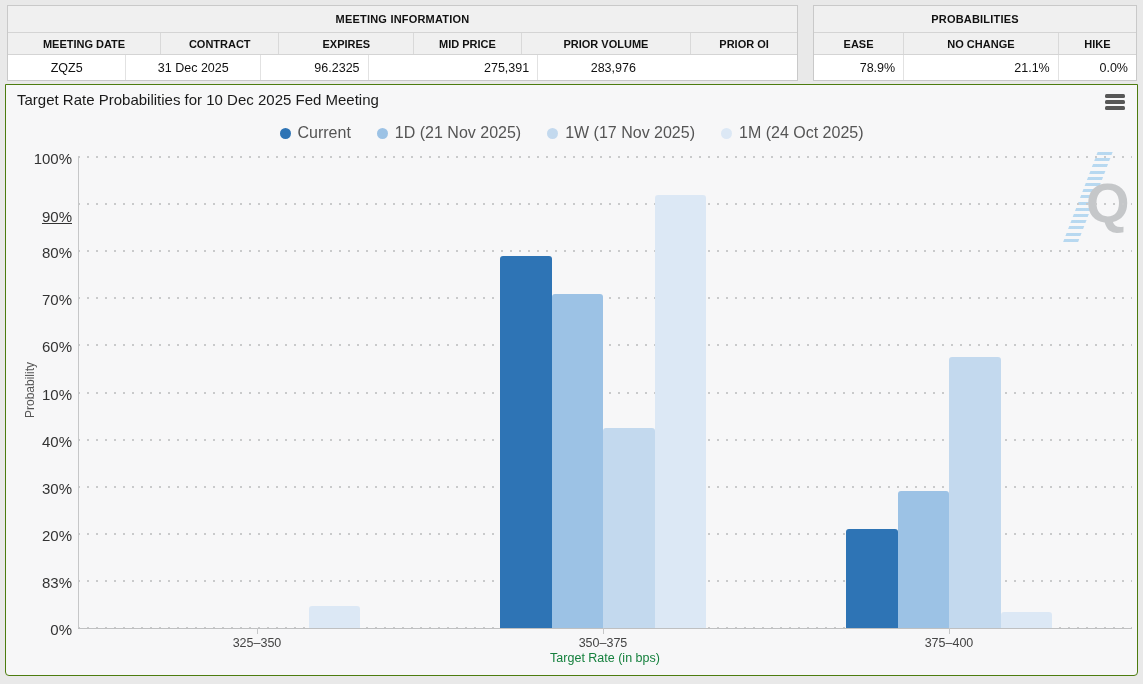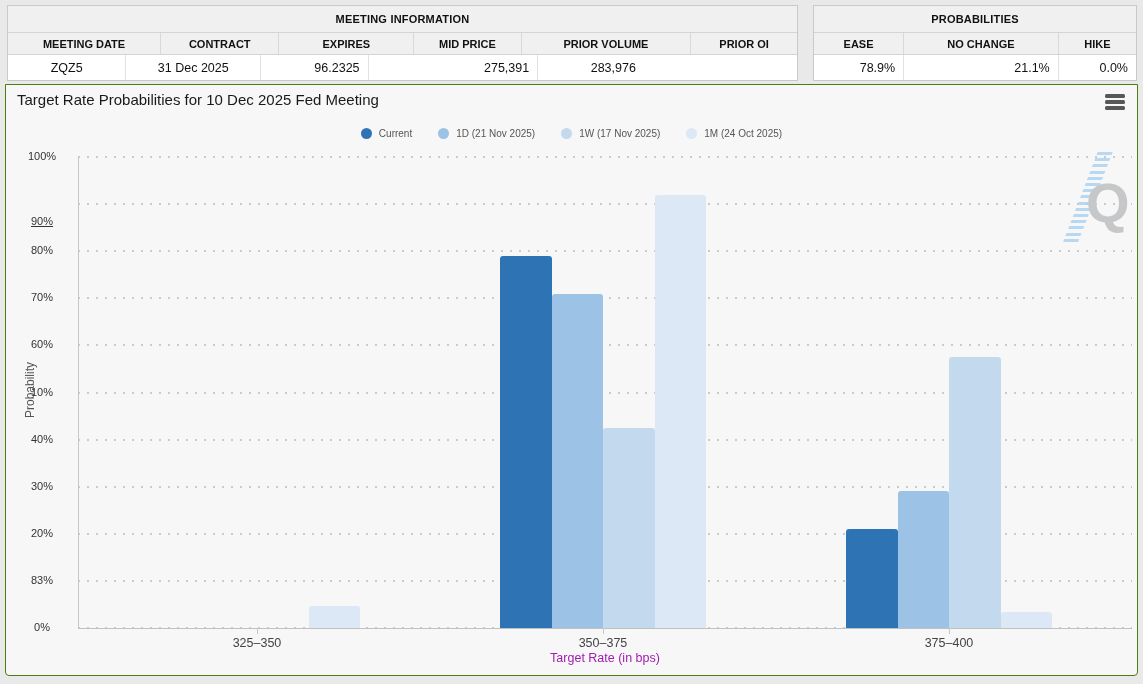--- a/index.html
+++ b/index.html
@@ -45,45 +45,45 @@
     position:absolute; left:11px; top:6px;
     font-size:15px; color:#1a1a1a;
   }
   .burger { position:absolute; right:12px; top:9px; width:20px; height:17px; cursor:pointer; }
   .burger span { display:block; width:20px; height:3.5px; background:#575757; border-radius:1.5px; margin-bottom:2.5px; }
 
   .legend {
     position:absolute; left:0; right:0; top:40px; height:16px;
     display:flex; justify-content:center; align-items:center; gap:26px;
   }
-  .legend-item { display:flex; align-items:center; font-size:10px; color:#555; cursor:pointer; }
+  .legend-item { display:flex; align-items:center; font-size:16px; color:#555; cursor:pointer; }
   .legend-dot { width:11px; height:11px; border-radius:50%; margin-right:7px; }
 
   .plot { position:absolute; left:0; top:0; width:100%; height:100%; }
   .gridline {
     position:absolute; height:2px;
     background-image:repeating-linear-gradient(90deg,#c9cacb 0 2px,transparent 2px 9px);
   }
   .axis-y { position:absolute; width:1px; background:#c6c7c8; }
   .axis-x { position:absolute; height:1px; background:#bfc0c1; }
   .ytick {
-    position:absolute; width:60px; text-align:center;
-    font-size:11px; color:#333;
+    position:absolute; width:60px; text-align:right;
+    font-size:15px; color:#333;
   }
   .xtick-mark { position:absolute; width:1px; height:6px; background:#c6c7c8; }
   .xtick {
     position:absolute; width:120px; text-align:center;
     font-size:12.5px; color:#444;
   }
   .ylab {
     position:absolute; font-size:12px; color:#555;
     transform:rotate(-90deg); transform-origin:center;
     width:120px; text-align:center;
   }
-  .xlab { position:absolute; width:200px; text-align:center; font-size:12.5px; color:#a21caf; }
+  .xlab { position:absolute; width:200px; text-align:center; font-size:12.5px; color:#15803d; }
 
   .bar-group { position:absolute; display:flex; align-items:flex-end; }
   .bar { border-radius:3px 3px 0 0; }
 
   
   .wm-swoosh {
     position:absolute; width:15px; height:92px;
     transform:skewX(-21deg);
     background-image:repeating-linear-gradient(to bottom, rgba(141,196,235,.6) 0 3px, transparent 3px 6.2px);
   }
@@ -176,21 +176,21 @@
       <div class="ytick" style="left: 6px; top: 347.6px;">40%</div>
       <div class="gridline" style="left: 72px; width: 1054px; top: 306.5px;"></div>
       <div class="ytick" style="left: 6px; top: 300.5px;">10%</div>
       <div class="gridline" style="left: 72px; width: 1054px; top: 259.4px;"></div>
       <div class="ytick" style="left: 6px; top: 253.4px;">60%</div>
       <div class="gridline" style="left: 72px; width: 1054px; top: 212.3px;"></div>
       <div class="ytick" style="left: 6px; top: 206.3px;">70%</div>
       <div class="gridline" style="left: 72px; width: 1054px; top: 165.2px;"></div>
       <div class="ytick" style="left: 6px; top: 159.2px;">80%</div>
       <div class="gridline" style="left: 72px; width: 1054px; top: 118.1px;"></div>
-      <div class="ytick" style="left: 6px; top: 130px; text-decoration: underline;">90%</div>
+      <div class="ytick" style="left: 6px; top: 123px; text-decoration: underline;">90%</div>
       <div class="gridline" style="left: 72px; width: 1054px; top: 71px;"></div>
       <div class="ytick" style="left: 6px; top: 65px;">100%</div>
       <div class="axis-y" style="left: 72px; top: 72px; height: 471px;"></div>
       <div class="axis-x" style="left: 72px; top: 543px; width: 1054px;"></div>
       <div class="bar-group" style="left: 148px; top: 72px; width: 206px; height: 471px;">
         <div class="bar" style="width: 51.5px; height: 0px; background: rgb(46, 116, 181);"></div>
         <div class="bar" style="width: 51.5px; height: 0px; background: rgb(156, 194, 229);"></div>
         <div class="bar" style="width: 51.5px; height: 0px; background: rgb(195, 217, 238);"></div>
         <div class="bar" style="width: 51.5px; height: 22.137px; background: rgb(220, 232, 245);"></div>
       </div>

